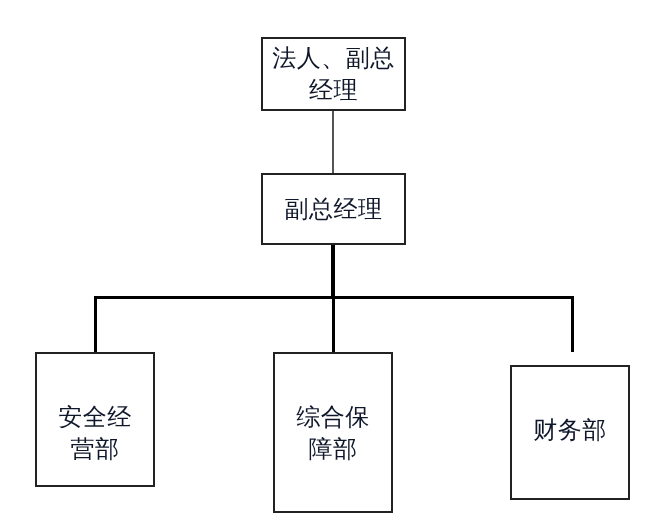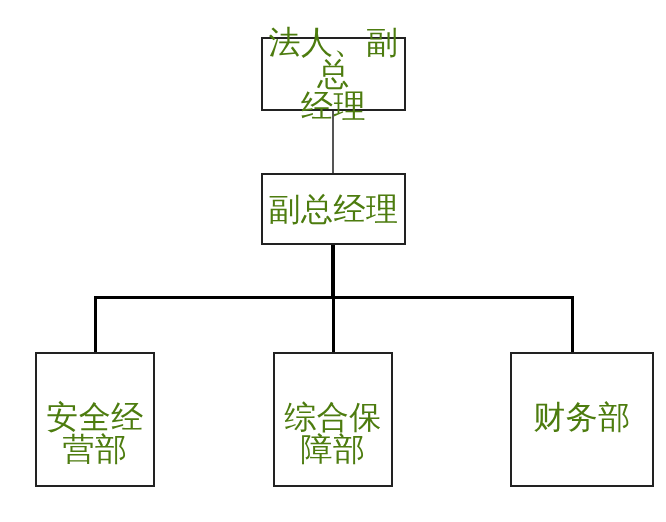--- a/index.html
+++ b/index.html
@@ -22,23 +22,23 @@
   .node {
     position: absolute;
     box-sizing: border-box;
     background: #ffffff;
     border: 2px solid #222222;
     display: flex;
     justify-content: center;
     z-index: 3;
   }
   .node-label {
-    font-size: 32px;
+    font-size: 24px;
     line-height: 32px;
-    color: #4d7c0f;
+    color: #0f172a;
     text-align: center;
     letter-spacing: 0.5px;
     white-space: pre-line;
     font-family: "DejaVu Sans", "Liberation Sans", sans-serif;
   }
   
   .node.level-top {
     align-items: center;
   }
   
@@ -85,22 +85,22 @@
 
   <div class="node level-top" style="left:261px; top:173px; width:145px; height:72px;">
     <span class="node-label">副总经理</span>
   </div>
 
   <div class="node level-leaf" style="left:35px; top:352px; width:120px; height:135px;">
     <span class="node-label">安全经
 营部</span>
   </div>
 
-  <div class="node level-leaf" style="left:273px; top:352px; width:120px; height:135px;">
+  <div class="node level-leaf" style="left:273px; top:352px; width:120px; height:161px;">
     <span class="node-label">综合保
 障部</span>
   </div>
 
-  <div class="node level-leaf single-line" style="left:510px; top:352px; width:144px; height:135px;">
+  <div class="node level-leaf single-line" style="left:510px; top:365px; width:120px; height:135px;">
     <span class="node-label">财务部</span>
   </div>
 
 </div>
 
 </body></html>

